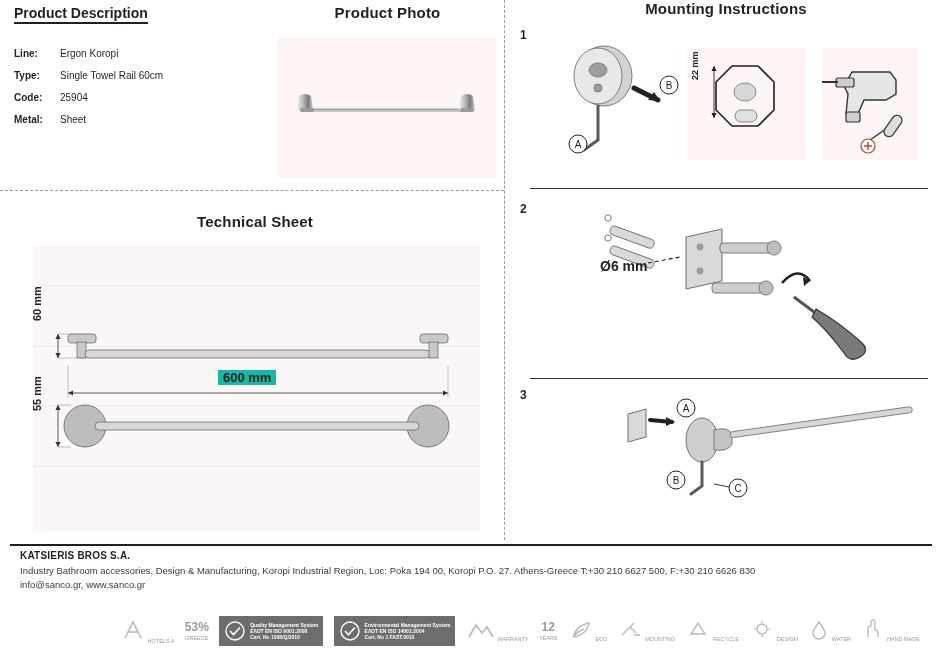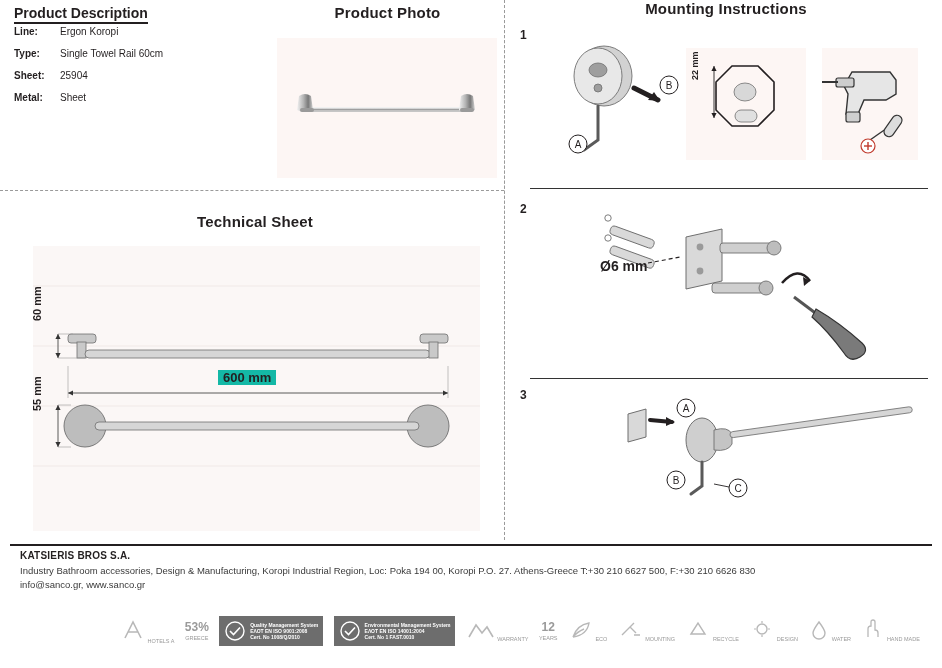--- a/index.html
+++ b/index.html
@@ -47,21 +47,21 @@
     position: absolute;
     left: 14px; top: 4px;
     width: 250px;
   }
   #desc .head {
     font-size: 14px;
     font-weight: bold;
     border-bottom: 2px solid #231f20;
     display: inline-block;
     padding-bottom: 1px;
-    margin-bottom: 2px;
+    margin-bottom: 24px;
   }
   .spec-row {
     display: flex;
     margin-bottom: 11px;
     font-size: 10px;
   }
   .spec-key {
     width: 46px;
     font-weight: bold;
   }
@@ -166,21 +166,21 @@
 
     <div class="spec-row">
       <div class="spec-key">Line:</div>
       <div class="spec-val">Ergon Koropi</div>
     </div>
     <div class="spec-row">
       <div class="spec-key">Type:</div>
       <div class="spec-val">Single Towel Rail 60cm</div>
     </div>
     <div class="spec-row">
-      <div class="spec-key">Sheet:</div>
+      <div class="spec-key">Code:</div>
       <div class="spec-val">25904</div>
     </div>
     <div class="spec-row">
       <div class="spec-key">Metal:</div>
       <div class="spec-val">Sheet</div>
     </div>
   </div>
 
   <div id="photo-title" class="sect-title">Product Photo</div>
 

